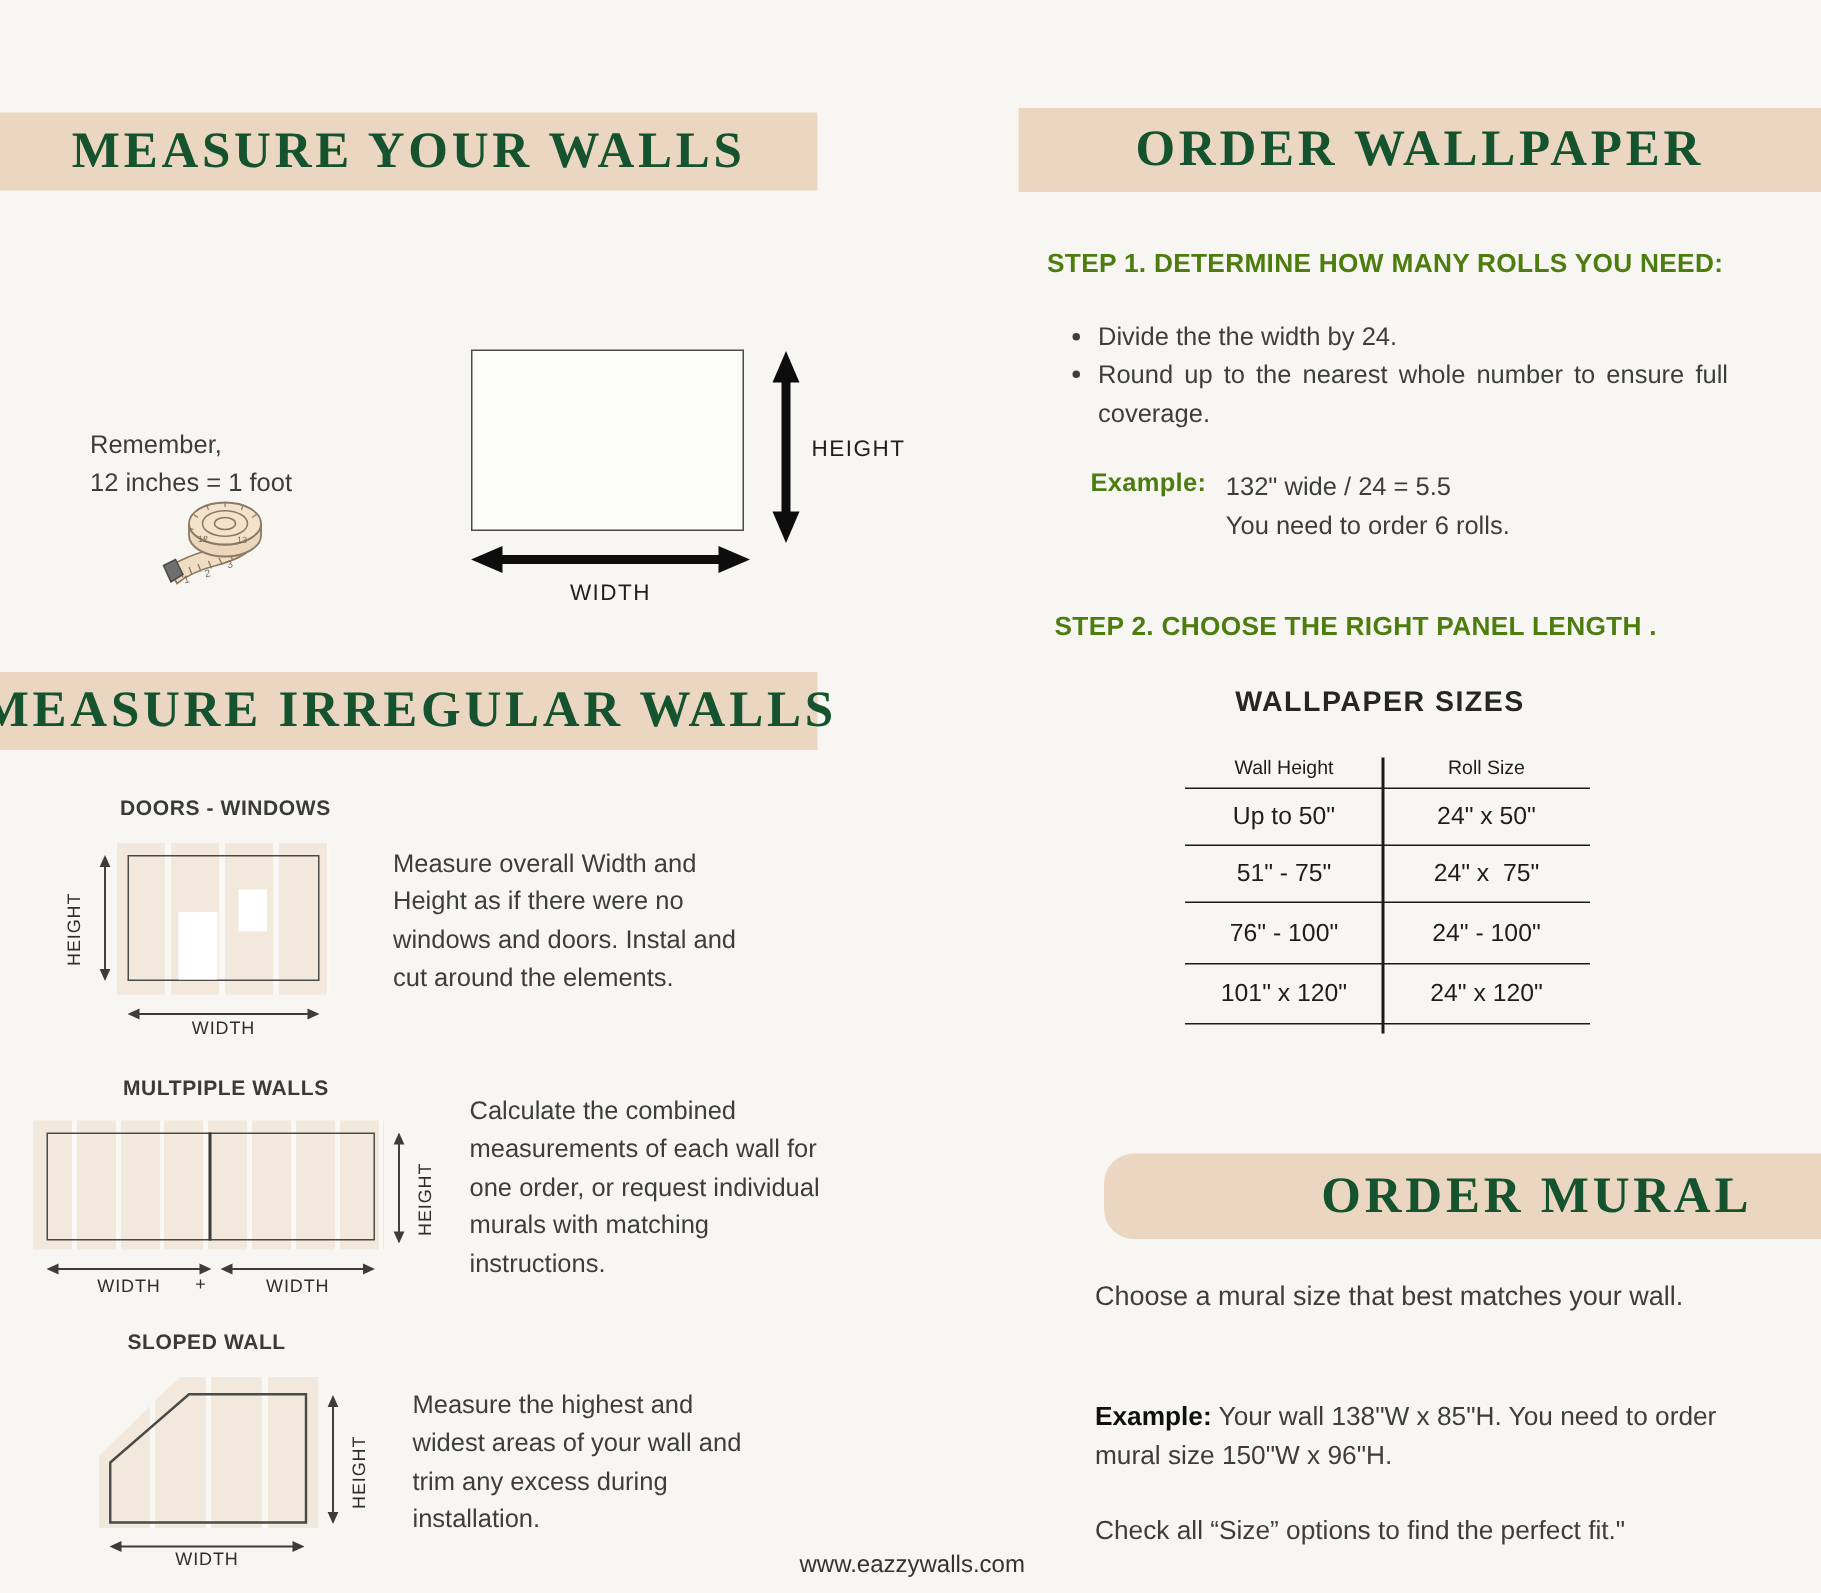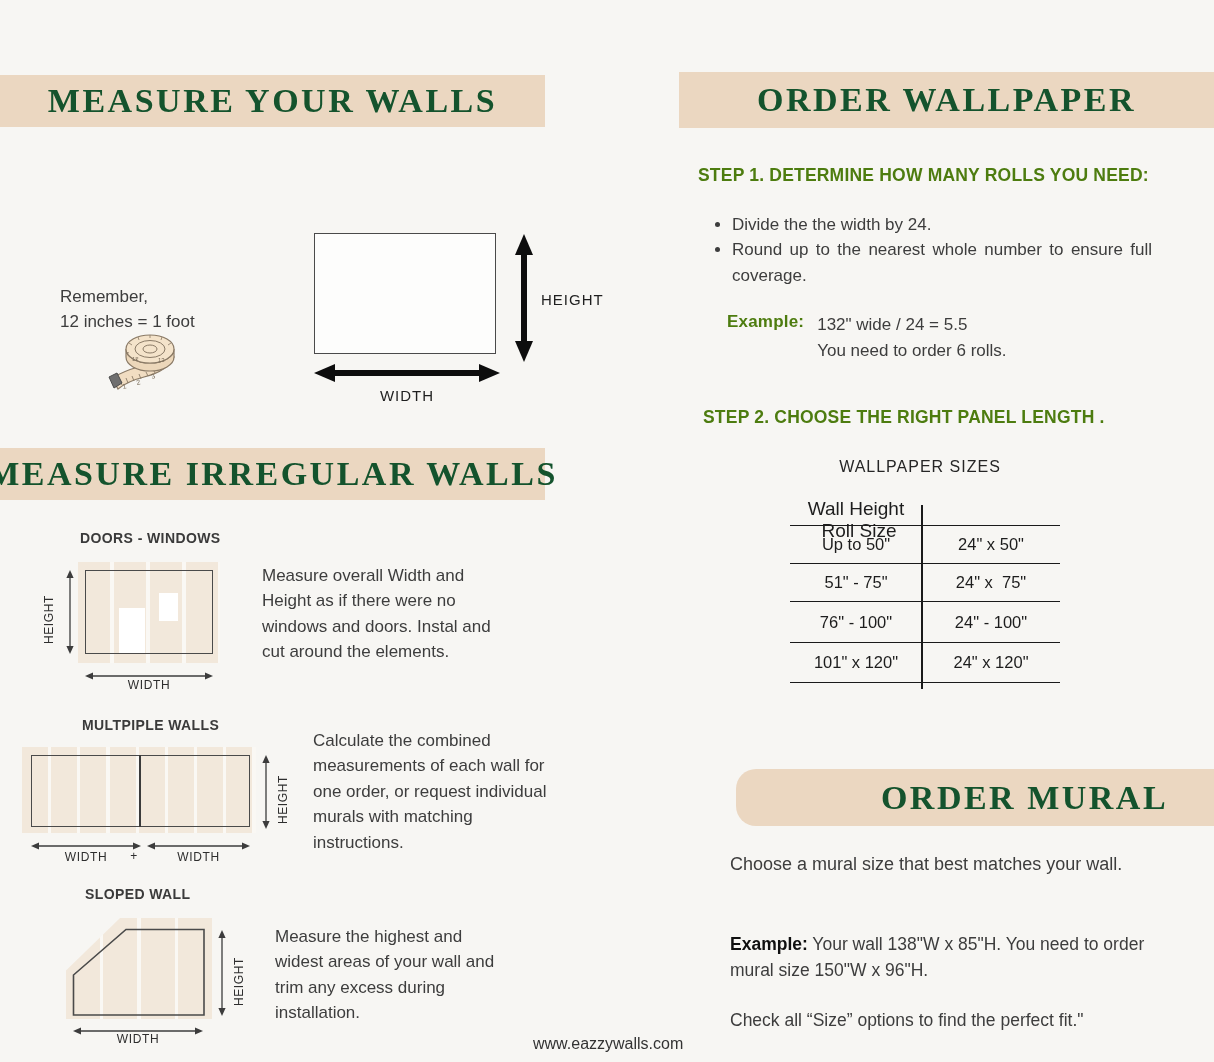--- a/index.html
+++ b/index.html
@@ -27,21 +27,21 @@
   .dim-label-lg { font-size:15px; color:#1f1f1f; letter-spacing:1px; }
   .vert-text { writing-mode:vertical-rl; transform:rotate(180deg); }
   .panel-stripes-4 { background:repeating-linear-gradient(90deg,#f2e8db 0 32px,#faf8f4 32px 36px); }
   .panel-stripes-8 { background:repeating-linear-gradient(90deg,#f2e8db 0 26px,#faf8f4 26px 29.2px); }
   .panel-stripes-sloped { background:repeating-linear-gradient(90deg,#f2e8db 0 34px,#faf8f4 34px 37.5px); }
   .wall-outline { border:1.6px solid var(--stroke); background:transparent; }
   .white-block { background:#ffffff; }
   .divider-v { background:#3b3b3b; }
   .wp-table { position:absolute; left:790px; top:498px; width:270px; font-size:16.5px; color:#1d1d1d; }
   .wp-row { display:flex; height:38px; border-bottom:1.6px solid #1a1a1a; }
-  .wp-row.hdr { height:28px; font-size:19px;flex-direction:column; }
+  .wp-row.hdr { height:28px; font-size:13px; }
   .wp-cell { display:flex; align-items:center; justify-content:center; white-space:pre; }
   .wp-cell.c1 { width:132px; }
   .wp-cell.c2 { width:138px; }
   .vline { position:absolute; left:921px; top:505px; width:1.6px; height:184px; background:#1a1a1a; }
   .footer { font-size:16px; color:#333; }
   svg .ink { fill:#0d0d0d; }
   svg .thin { stroke:#3c3c3c; stroke-width:1.3; }
   svg .thinfill { fill:#3c3c3c; }
 </style>
 </head>
@@ -192,21 +192,21 @@
   <div class="abs" style="left:727px; top:312px; display:flex; gap:13px;">
     <div class="bold-head" style="font-size:17px;">Example:</div>
     <div class="body-text" style="line-height:25.5px;">
       <div>132" wide / 24 = 5.5</div>
       <div>You need to order 6 rolls.</div>
     </div>
   </div>
 
   <div class="abs bold-head" style="left:703px; top:407px;">STEP 2. CHOOSE THE RIGHT PANEL LENGTH .</div>
 
-  <div class="abs" style="left:775px; top:458px; width:290px; text-align:center; font-size:16px; color:#262626; letter-spacing:1px;">WALLPAPER SIZES</div>
+  <div class="abs" style="left:775px; top:458px; width:290px; text-align:center; font-size:19px; color:#262626; letter-spacing:1px;font-weight:bold;">WALLPAPER SIZES</div>
 
   <div class="wp-table">
     <div class="wp-row hdr">
       <div class="wp-cell c1">Wall Height</div>
       <div class="wp-cell c2">Roll Size</div>
     </div>
     <div class="wp-row">
       <div class="wp-cell c1">Up to 50"</div>
       <div class="wp-cell c2">24" x 50"</div>
     </div>

